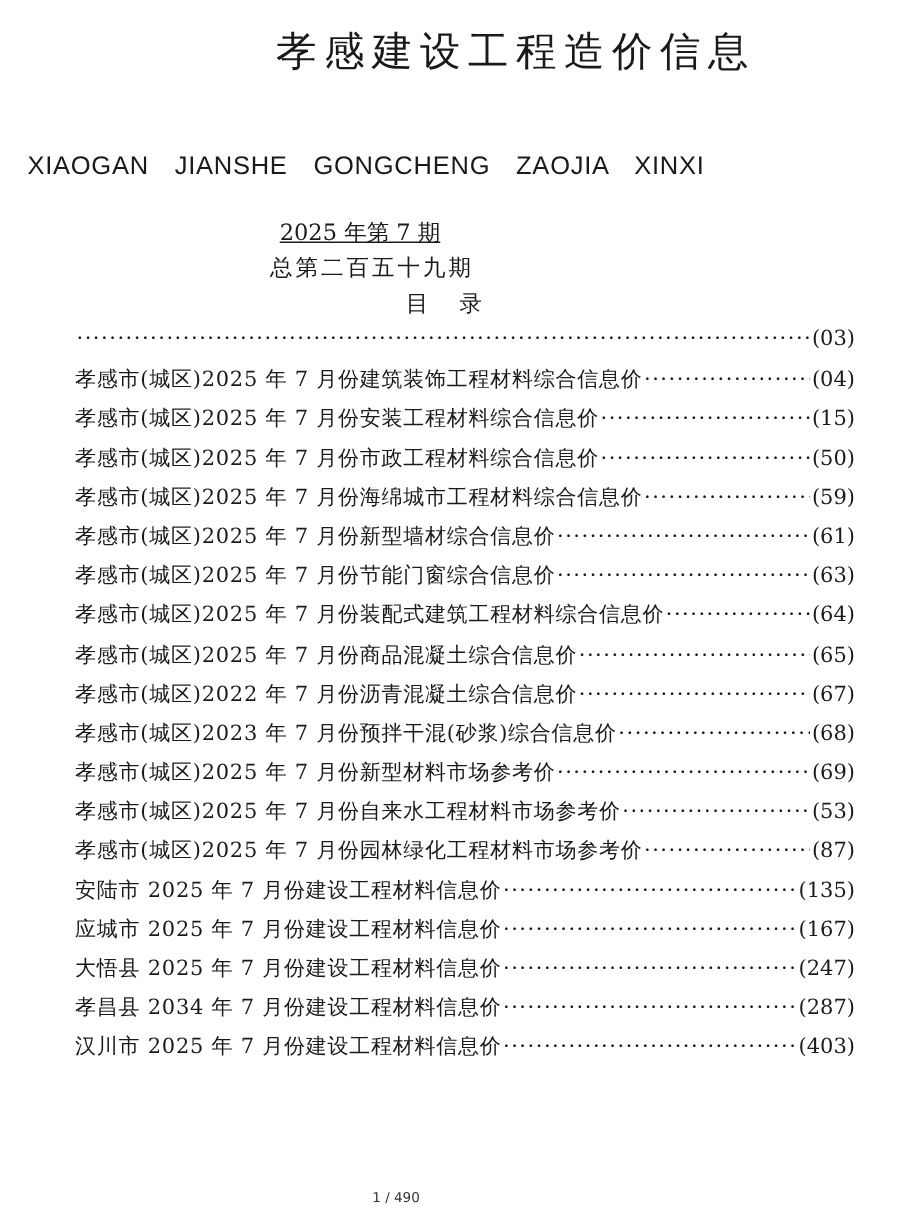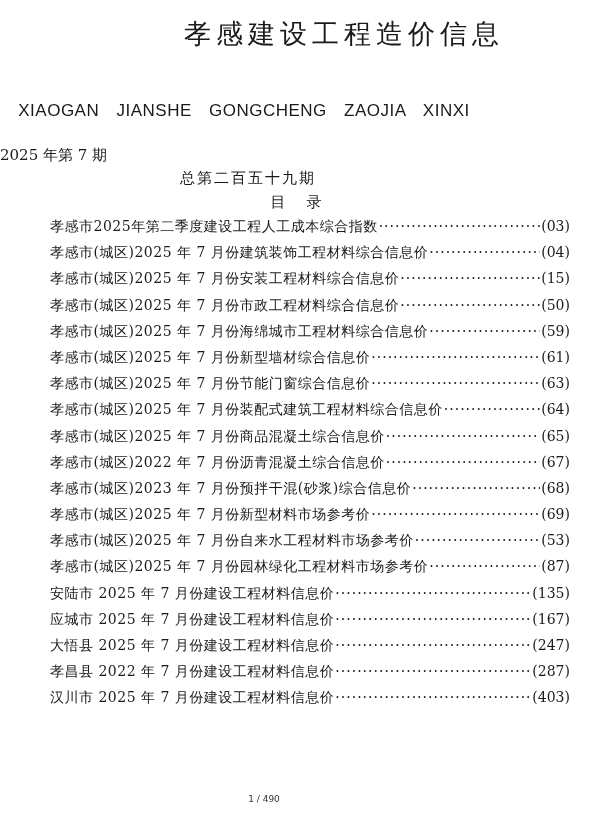--- a/index.html
+++ b/index.html
@@ -1,19 +1,19 @@
 <!DOCTYPE html>
 <html><head>
 <meta charset="utf-8">
 <style>
   html, body { margin:0; padding:0; background:#ffffff; }
   body { width:600px; height:819px; position:relative; overflow:hidden; color:#1a1a1a; font-family:"DejaVu Serif", serif; }
   .title { position:absolute; top:16px; left:0; width:600px; text-align:center; font-size:27px; letter-spacing:5px; font-weight:normal;margin-left:44px; }
   .subtitle { position:absolute; top:91px; left:0; width:488px; text-align:center; font-family:Liberation Sans, sans-serif; font-size:17px; word-spacing:12px; letter-spacing:0.5px;margin-top:10px; }
-  .issue { position:absolute; top:146px; left:0; width:480px; font-size:15px; }
+  .issue { position:absolute; top:146px; left:0; width:480px; text-align:center; font-size:15px;text-decoration:underline; }
   .total { position:absolute; top:169px; left:0; width:496px; text-align:center; font-size:15px; letter-spacing:2px; }
   .toc-title { position:absolute; top:193px; left:0; width:600px; text-align:center; font-size:15px; letter-spacing:8px; }
   .toc { position:absolute; top:218px; left:50px; width:520px; }
   .toc-row { display:flex; align-items:baseline; height:26.2px; font-size:14px; white-space:nowrap; }
   .toc-row .label { flex:0 0 auto; letter-spacing:0.5px; }
   .toc-row .dots { flex:1 1 auto; overflow:hidden; margin:0 1px; letter-spacing:1px; }
   .toc-row .dots::before { content:"································································································"; }
   .toc-row .page { flex:0 0 auto; }
   .pager { position:absolute; top:794px; left:0; width:528px; text-align:center; font-family:"DejaVu Sans", sans-serif; font-size:9px; color:#333; }
 </style>
@@ -21,21 +21,20 @@
 <body>
 
 <div class="title">孝感建设工程造价信息</div>
 <div class="subtitle">XIAOGAN JIANSHE GONGCHENG ZAOJIA XINXI</div>
 <div class="issue">2025 年第 7 期</div>
 <div class="total">总第二百五十九期</div>
 <div class="toc-title">目 录</div>
 
 <div class="toc">
   <div class="toc-row">
-      <span class="label">孝感市2025年第二季度建设工程人工成本综合指数</span>
       <span class="dots"></span>
       <span class="page">(03)</span>
     </div>
   <div class="toc-row">
       <span class="label">孝感市(城区)2025 年 7 月份建筑装饰工程材料综合信息价</span>
       <span class="dots"></span>
       <span class="page">(04)</span>
     </div>
   <div class="toc-row">
       <span class="label">孝感市(城区)2025 年 7 月份安装工程材料综合信息价</span>
@@ -106,21 +105,21 @@
       <span class="label">应城市 2025 年 7 月份建设工程材料信息价</span>
       <span class="dots"></span>
       <span class="page">(167)</span>
     </div>
   <div class="toc-row">
       <span class="label">大悟县 2025 年 7 月份建设工程材料信息价</span>
       <span class="dots"></span>
       <span class="page">(247)</span>
     </div>
   <div class="toc-row">
-      <span class="label">孝昌县 2022 年 7 月份建设工程材料信息价</span>
+      <span class="label">孝昌县 2034 年 7 月份建设工程材料信息价</span>
       <span class="dots"></span>
       <span class="page">(287)</span>
     </div>
   <div class="toc-row">
       <span class="label">汉川市 2025 年 7 月份建设工程材料信息价</span>
       <span class="dots"></span>
       <span class="page">(403)</span>
     </div>
 </div>
 

